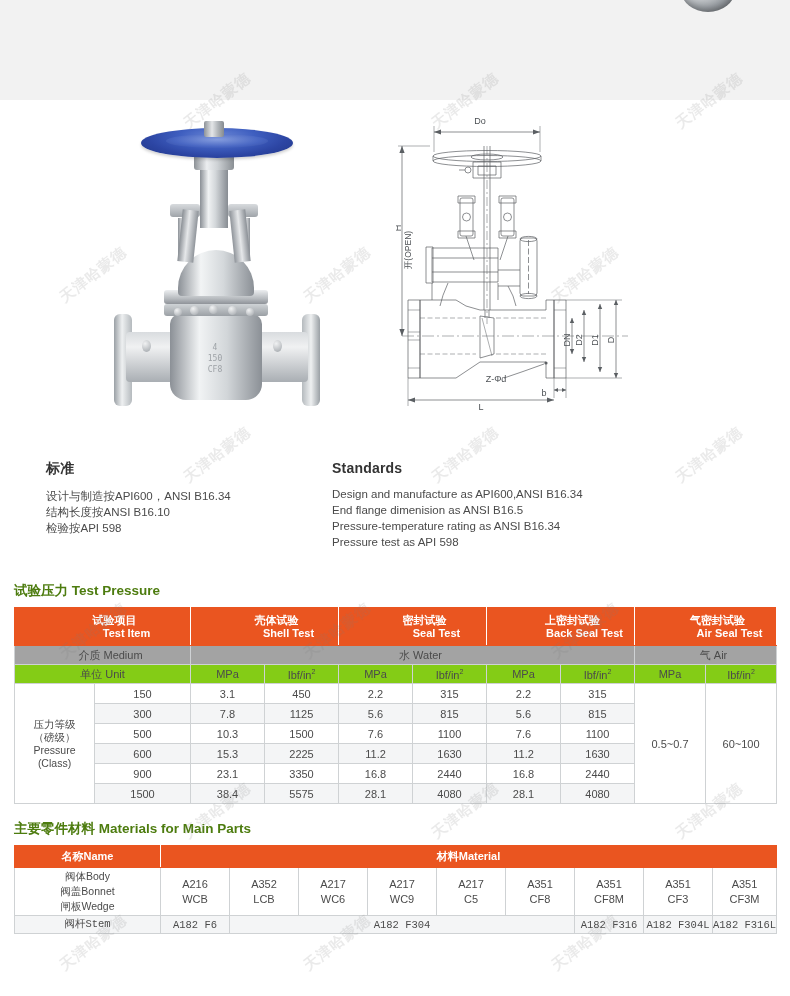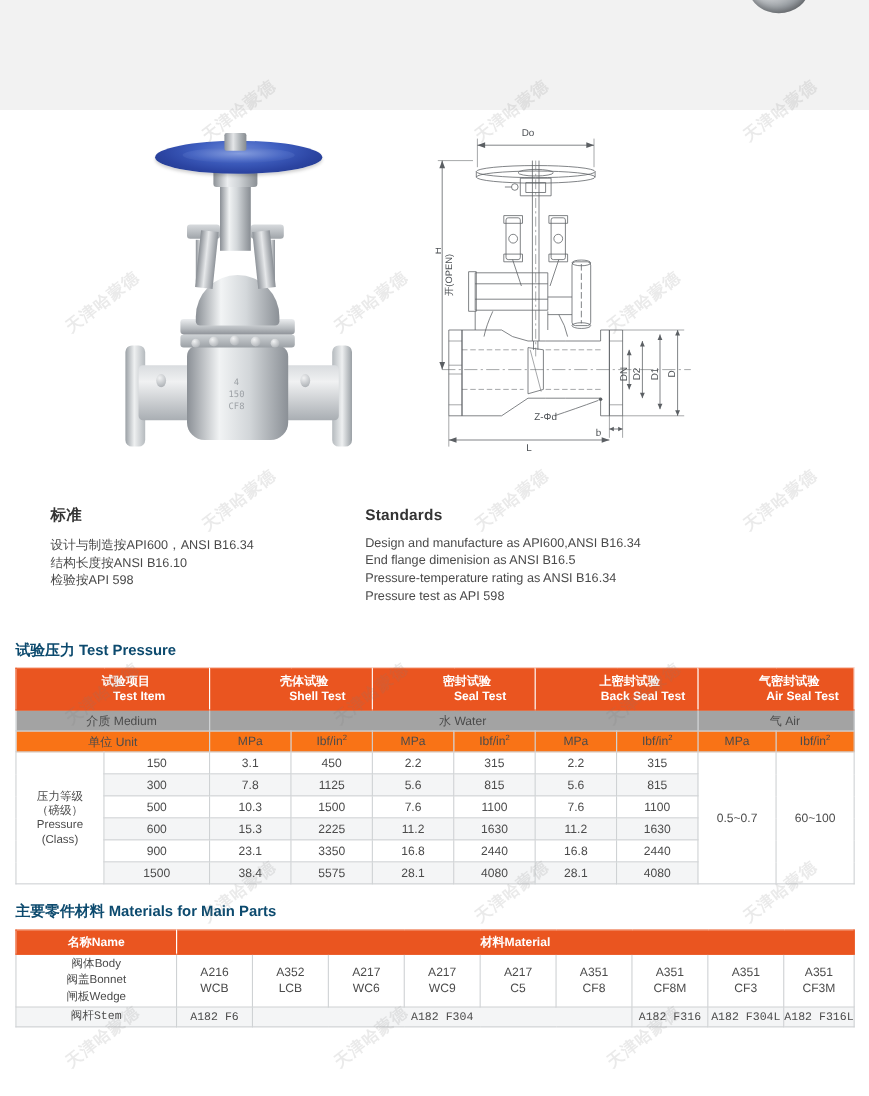--- a/index.html
+++ b/index.html
@@ -168,21 +168,21 @@
   }
   .std-col { position:absolute; top:0; }
   .std-title {
     font-size:14px; font-weight:700; color:#333; margin:0 0 10px 0;
     letter-spacing:.2px;
   }
   .std-line { font-size:11.5px; line-height:16px; color:#4a4a4a; }
 
   
   .section-heading {
-    font-size:13.5px; font-weight:700; color:#0c4a6e;
+    font-size:13.5px; font-weight:700; color:#4d7c0f;
     padding:0 14px 7px 14px;
   }
 
   
   table.spec {
     border-collapse:collapse;
     width:762px;
     margin:0 14px;
     table-layout:fixed;
     font-size:11px;
@@ -202,21 +202,21 @@
     border:1px solid #ea5520;
     border-right:1px solid #ffffff;
     height:38px;
     line-height:13px;
     font-size:11px;
   }
   th.hdr:last-child { border-right:1px solid #ea5520; }
   .hdr-cn { display:block; font-size:11px;padding-left:24px; }
   .hdr-en { display:block; font-size:11px;padding-left:48px; }
   tr.row-medium td { height:19px; background:#a3a3a3; font-size:11px;padding-left:16px; }
-  tr.row-unit td { height:19px; background:#f97316; font-size:11px; }
+  tr.row-unit td { height:19px; background:#84cc16; font-size:11px; }
   tr.data td { height:20px; }
   tr.data.odd td { background:#ffffff; }
   tr.data.even td { background:#f4f5f6; }
   td.rowlabel {
     background:#ffffff !important;
     font-size:10.5px; line-height:13px;
   }
   td.span-cell { background:#ffffff !important; font-size:11px; }
   sup { font-size:7px; vertical-align:super; }
 

